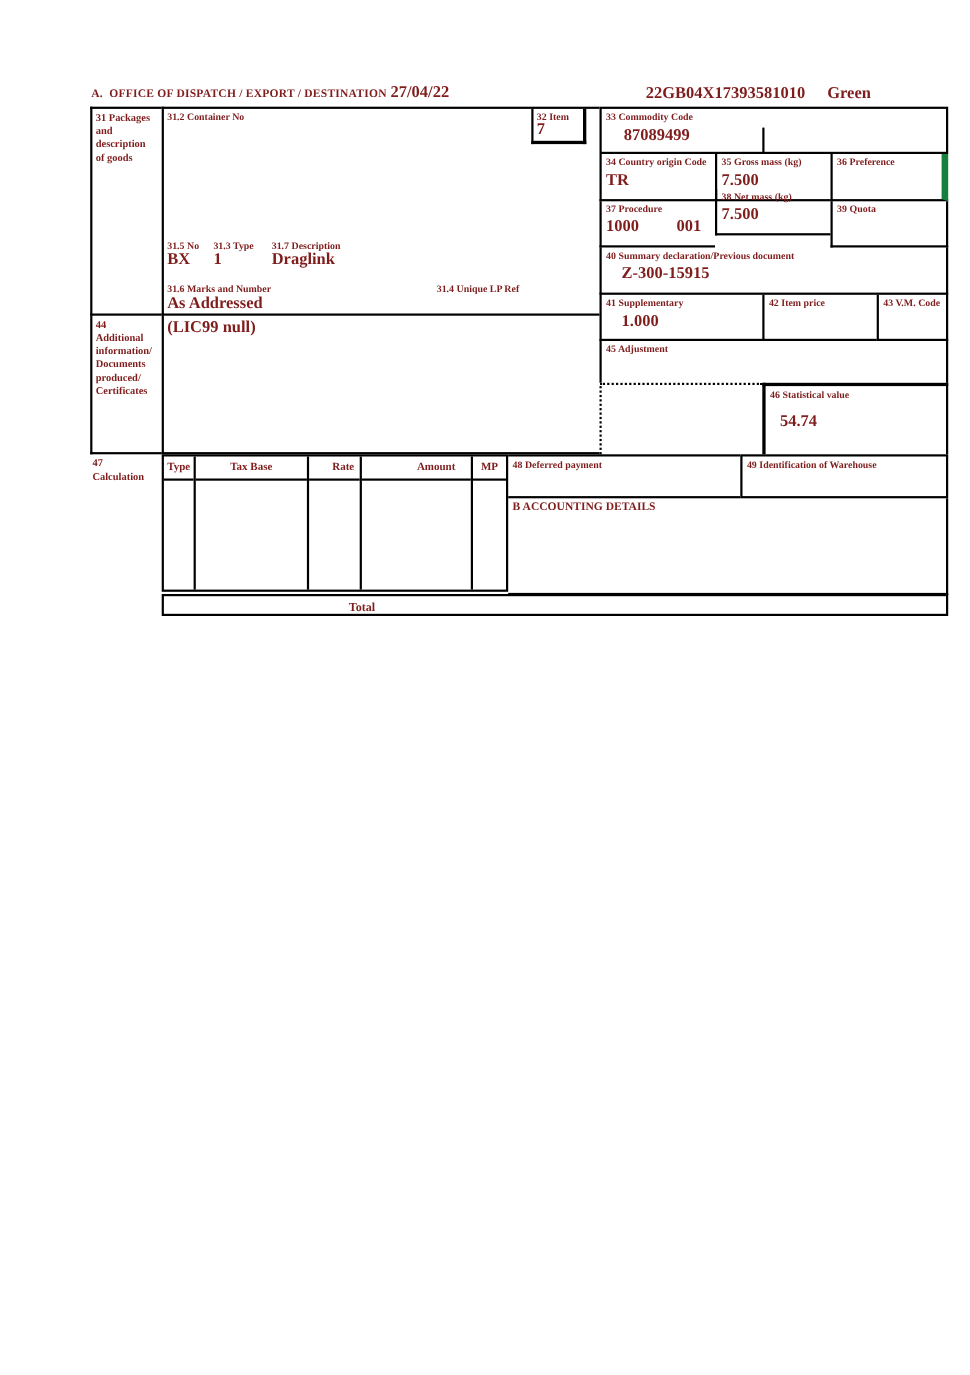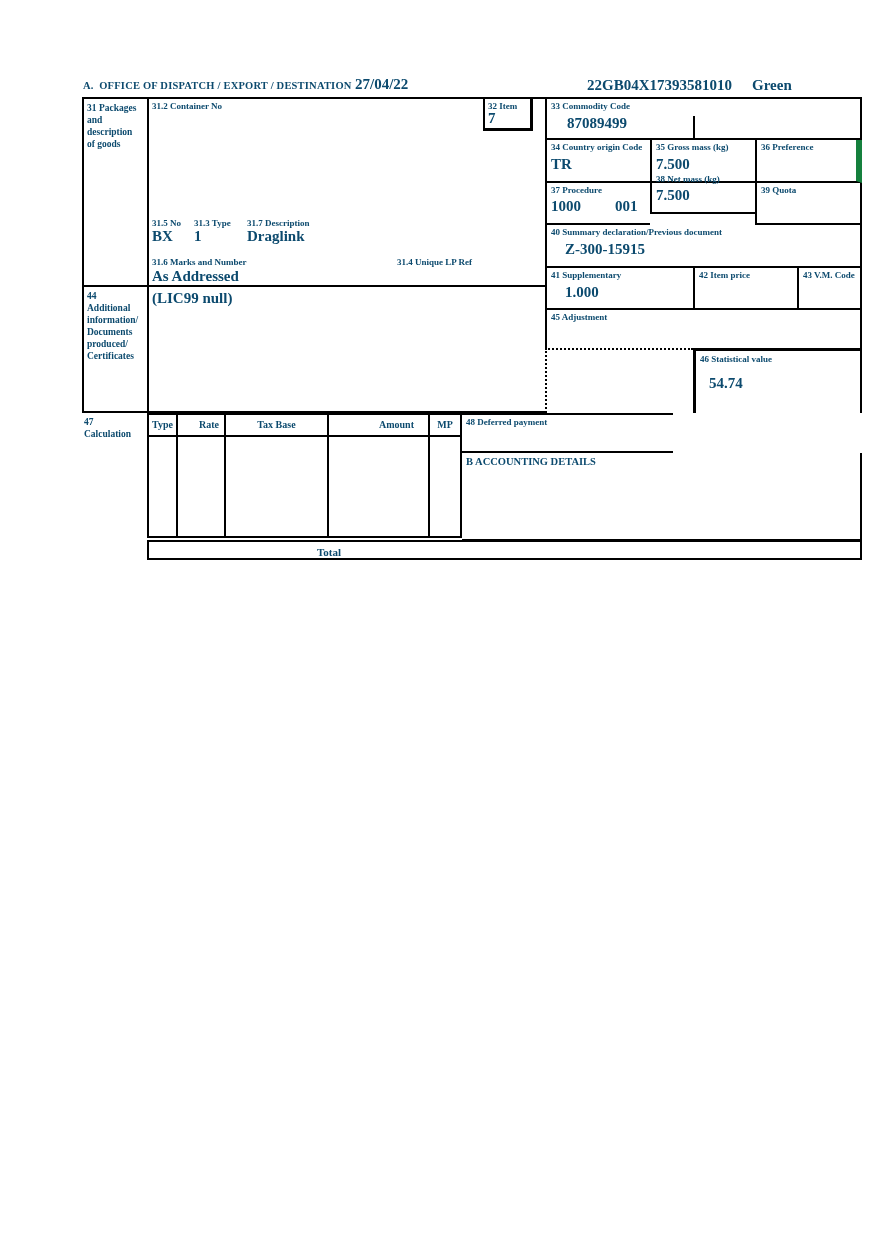--- a/index.html
+++ b/index.html
@@ -1,16 +1,16 @@
 <!DOCTYPE html>
 <html><head>
 <meta charset="utf-8">
 <style>
   html,body{margin:0;padding:0;background:#fff;}
-  .page{position:relative;width:882px;height:1250px;background:#fff;color:#0c4a6e;
+  .page{position:relative;width:882px;height:1250px;background:#fff;color:#7f1d1d;
         font-family:"Liberation Serif","DejaVu Serif",serif;overflow:hidden;border-radius:26px;}
   .box{position:absolute;box-sizing:border-box;}
   .lbl{font-size:9px;font-weight:bold;line-height:10px;white-space:nowrap;}
   .side{font-size:9.5px;font-weight:bold;line-height:12px;}
   .side span{display:block;}
   .val{position:absolute;font-size:15px;font-weight:600;line-height:16px;white-space:nowrap;}
   .abs{position:absolute;}
 
   
   #hdr-office{position:absolute;left:83px;top:80px;font-size:10.5px;font-weight:bold;white-space:pre;letter-spacing:.2px;}
@@ -175,37 +175,40 @@
   <div id="dotted" class="box"></div>
   <div id="b46" class="box fbox">
     <div class="lbl">46 Statistical value</div>
     <div id="v46" class="val">54.74</div>
   </div>
 
   <div id="t47" class="box">
     <div id="c1" class="tcol">
       <div class="thead">Type</div>
     </div>
+    <div id="c2" class="tcol">
+      <div class="thead">Tax Base</div>
+    </div>
     <div id="c3" class="tcol">
       <div class="thead right">Rate</div>
     </div>
-    <div id="c2" class="tcol">
-      <div class="thead">Tax Base</div>
-    </div>
     <div id="c4" class="tcol">
       <div class="thead amt">Amount</div>
     </div>
     <div class="tcol">
       <div class="thead">MP</div>
     </div>
   </div>
 
   <div id="b48" class="box fbox">
     <div class="lbl">48 Deferred payment</div>
   </div>
+  <div id="b49" class="box fbox">
+    <div class="lbl">49 Identification of Warehouse</div>
+  </div>
   <div id="bB" class="box">
     <div class="lbl">B ACCOUNTING DETAILS</div>
   </div>
   <div id="trow" class="box">
     <span id="total-text">Total</span>
   </div>
 
 </div>
 
 </body></html>

